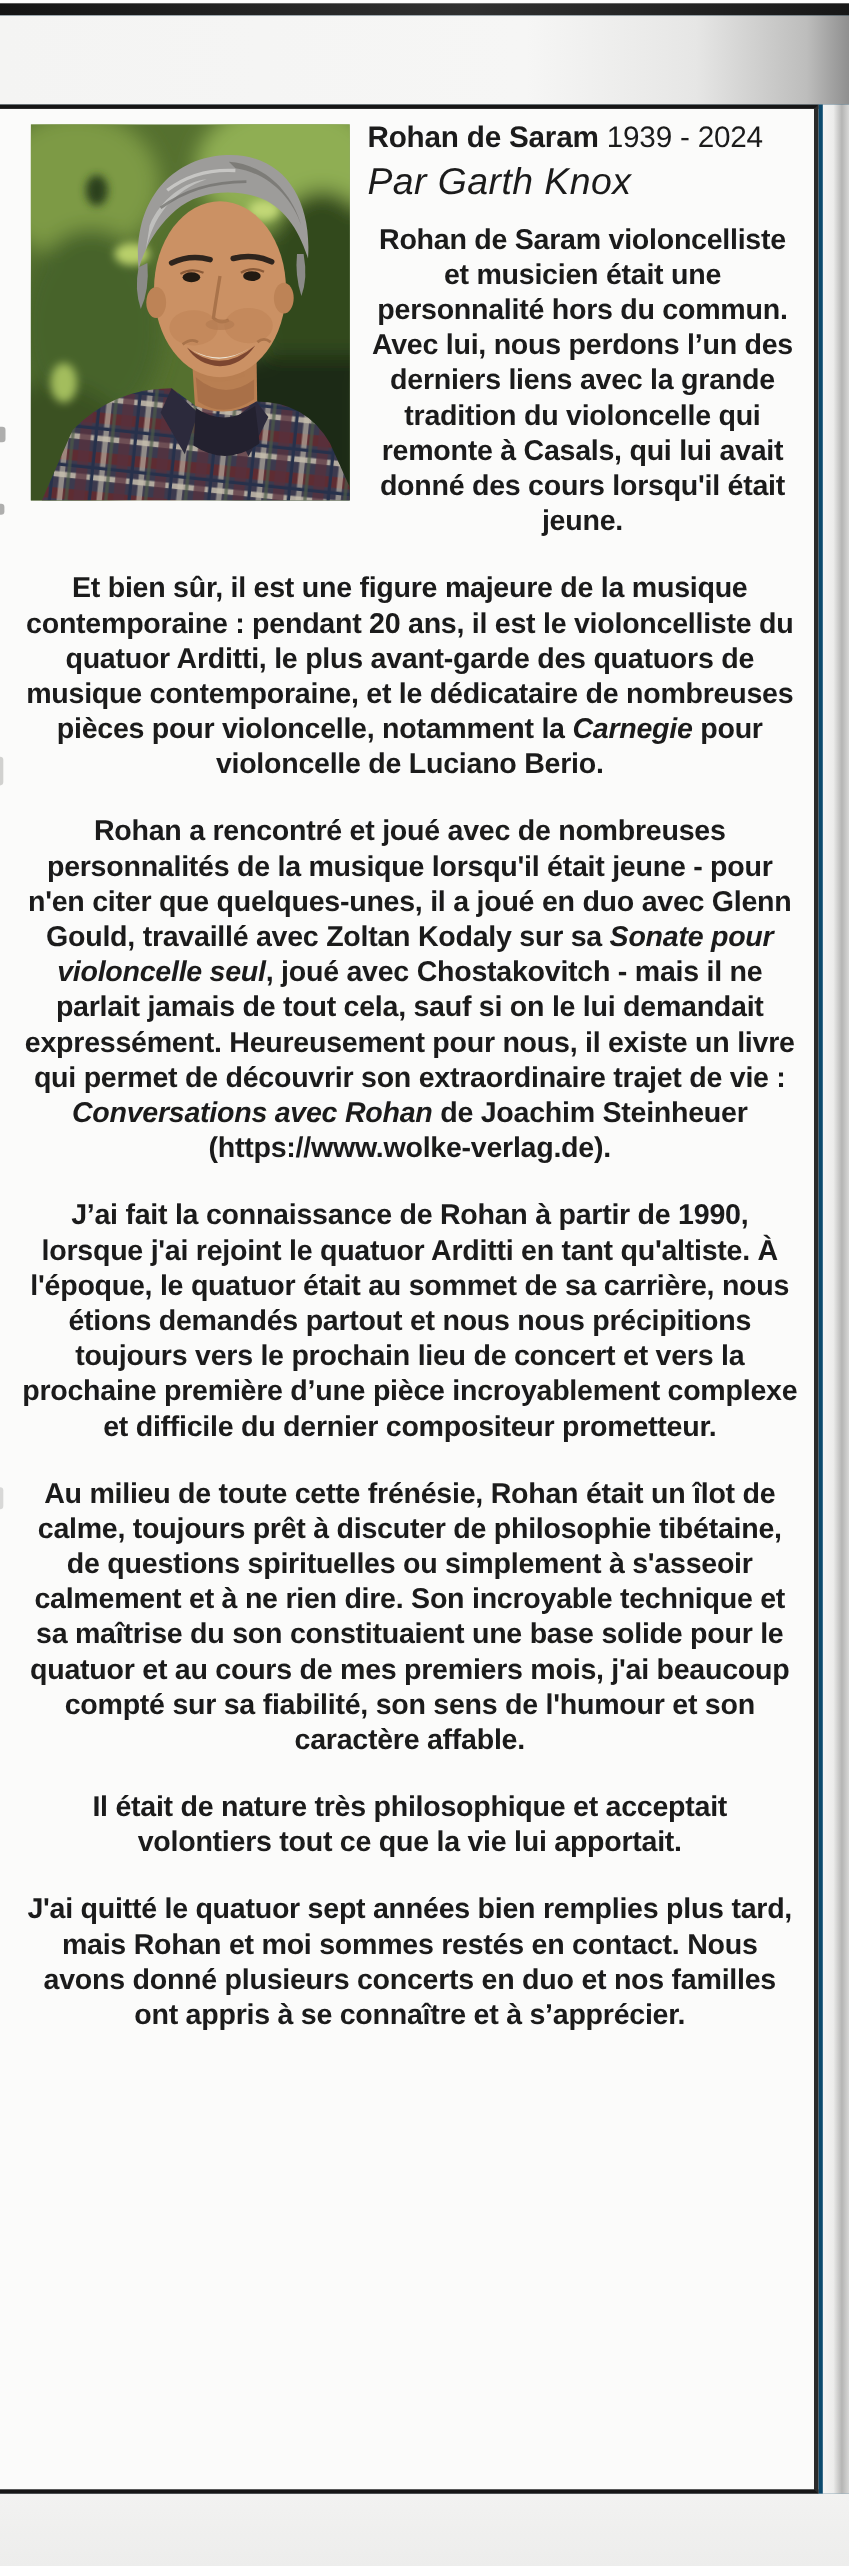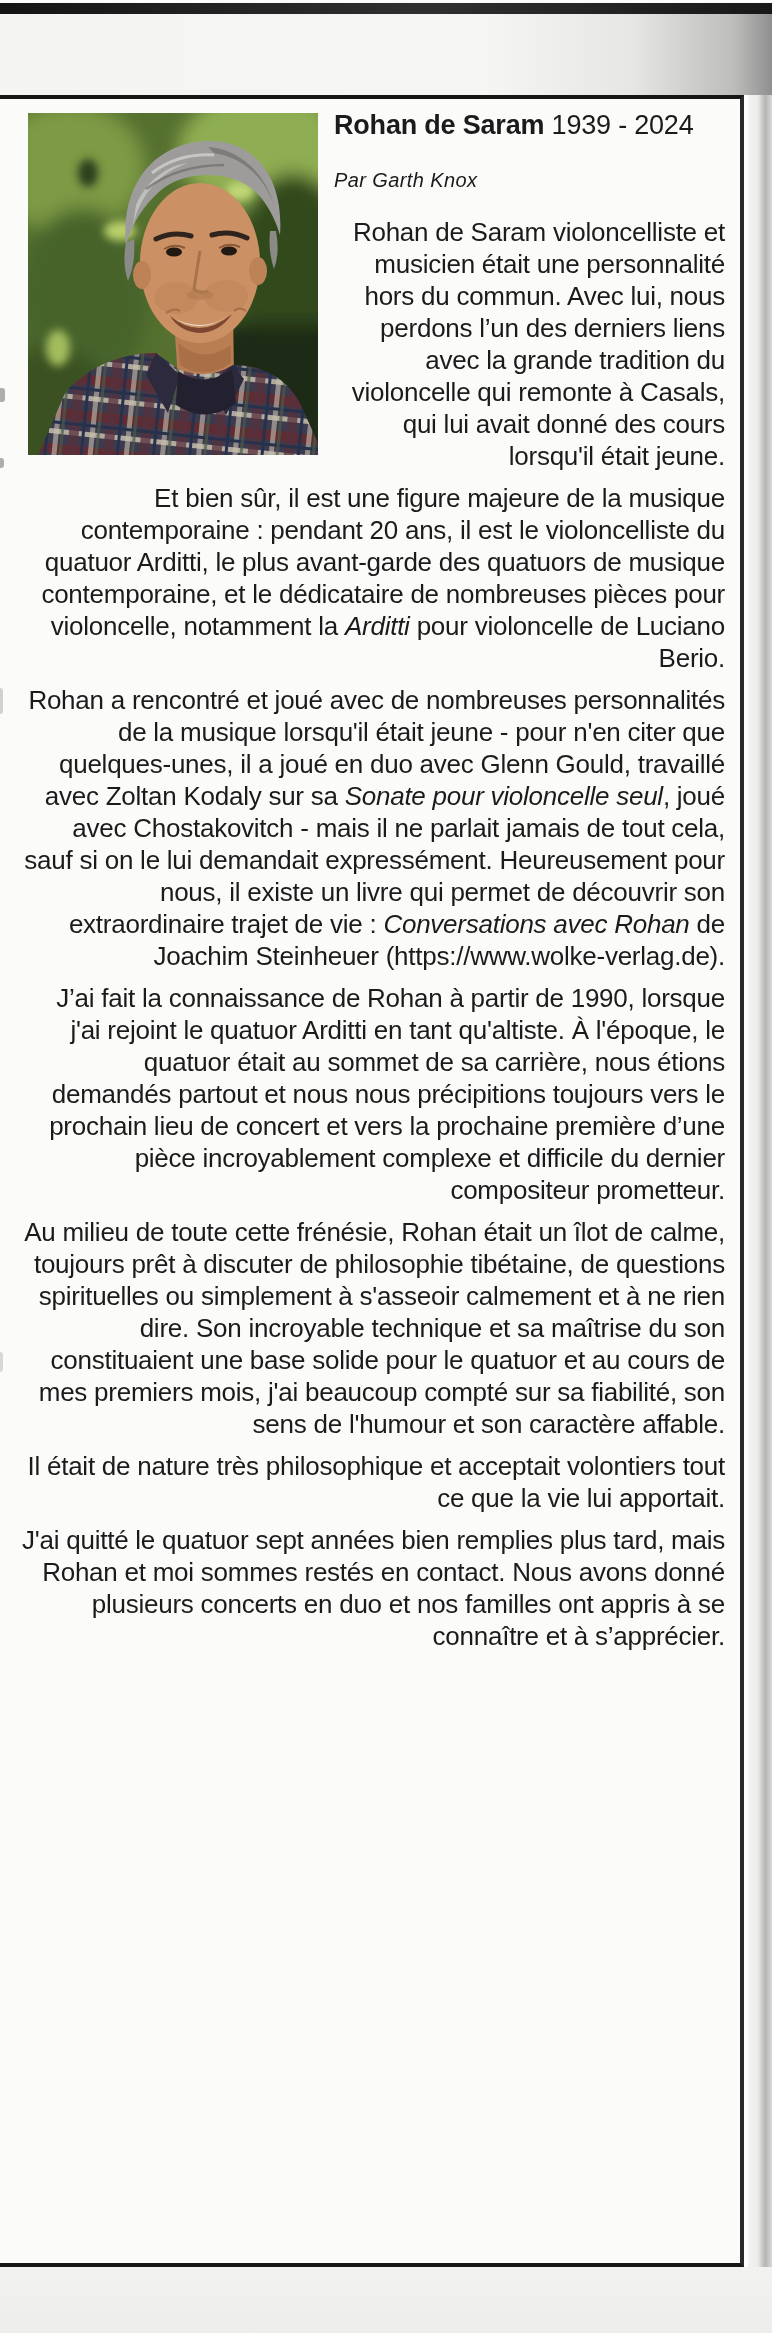--- a/index.html
+++ b/index.html
@@ -1,18 +1,18 @@
 <!DOCTYPE html>
 <html lang="fr"><head>
 <meta charset="utf-8">
 <style>
   html,body{margin:0;padding:0;background:#e8e8e7;}
   .page{
     position:relative; width:772px; height:2333px; overflow:hidden;
-    background:#ffffff;
+    background:#0c4a6e;
     font-family:"Liberation Sans","DejaVu Sans",sans-serif;
     color:#1b1b1b;
   }
   
   .top-white{position:absolute;top:0;left:0;width:772px;height:4px;background:#fdfdfd;}
   .top-band{
     position:absolute;top:3px;left:0;width:772px;height:11px;
     background:linear-gradient(90deg,#141414,#303030 55%,#181818);
     box-shadow:0 3px 4px rgba(40,40,40,.25);
   }
@@ -34,24 +34,25 @@
     position:absolute;left:0;top:95px;width:744px;height:2172px;box-sizing:border-box;
     border-top:4px solid #161616;border-right:4px solid #2a2a2a;border-bottom:4px solid #161616;
     background:#fbfbfa;overflow:hidden;
   }
   .content{padding:0 15px 0 20px;}
   .portrait{
     float:left;width:290px;height:342px;margin:4px 16px 12px 8px;display:block;
   }
   h1.title{margin:10px 0 0 0;font-size:27px;line-height:32px;font-weight:normal;letter-spacing:-0.2px;}
   h1.title .name{font-weight:bold;}
-  .byline{margin-top:24px;font-size:20px;line-height:30px;font-style:italic;letter-spacing:0.4px;}
+  .byline{margin-top:9px;font-size:34px;line-height:30px;font-style:italic;letter-spacing:0.4px;}
   .lead,.para{
-    margin:10px 0;font-size:26px;line-height:32px;letter-spacing:-0.25px;
-    text-align:right;
+    margin:29px 0;font-size:26px;line-height:32px;letter-spacing:-0.25px;
+    text-align:center;
+    font-weight:bold;
   }
   .lead{margin-top:21px;}
   .para em,.lead em{font-style:italic;}
   
   .speck{position:absolute;left:0;background:#6f6f6e;opacity:.55;border-radius:0 3px 3px 0;}
   .sp1{top:388px;width:5px;height:14px;}
   .sp2{top:458px;width:4px;height:10px;}
   .sp3{top:688px;width:3px;height:26px;opacity:.3;}
   .sp4{top:1352px;width:3px;height:20px;opacity:.25;}
 </style>
@@ -143,21 +144,21 @@
         <path d="M150,228 Q172,236 194,227" stroke="#b5785028" stroke-width="4" fill="none" opacity="0.5"></path>
       </svg>
 
       <h1 class="title"><span class="name">Rohan de Saram</span><span> </span><span class="dates">1939 - 2024</span></h1>
 
       <div class="byline">Par Garth Knox</div>
 
       <p class="lead"><span>Rohan de Saram violoncelliste et musicien était une personnalité hors du commun. Avec lui, nous perdons l’un des derniers liens avec la grande tradition du violoncelle qui remonte à Casals, qui lui avait donné des cours lorsqu'il était jeune.</span></p>
 
       <div>
-          <p class="para"><span>Et bien sûr, il est une figure majeure de la musique contemporaine : pendant 20 ans, il est le violoncelliste du quatuor Arditti, le plus avant-garde des quatuors de musique contemporaine, et le dédicataire de nombreuses pièces pour violoncelle, notamment la </span><em>Arditti</em><span> pour violoncelle de Luciano Berio.</span></p>
+          <p class="para"><span>Et bien sûr, il est une figure majeure de la musique contemporaine : pendant 20 ans, il est le violoncelliste du quatuor Arditti, le plus avant-garde des quatuors de musique contemporaine, et le dédicataire de nombreuses pièces pour violoncelle, notamment la </span><em>Carnegie</em><span> pour violoncelle de Luciano Berio.</span></p>
           <p class="para"><span>Rohan a rencontré et joué avec de nombreuses personnalités de la musique lorsqu'il était jeune - pour n'en citer que quelques-unes, il a joué en duo avec Glenn Gould, travaillé avec Zoltan Kodaly sur sa </span><em>Sonate pour violoncelle seul</em><span>, joué avec Chostakovitch - mais il ne parlait jamais de tout cela, sauf si on le lui demandait expressément. Heureusement pour nous, il existe un livre qui permet de découvrir son extraordinaire trajet de vie : </span><em>Conversations avec Rohan</em><span> de Joachim Steinheuer (https://www.wolke-verlag.de).</span></p>
           <p class="para"><span>J’ai fait la connaissance de Rohan à partir de 1990, lorsque j'ai rejoint le quatuor Arditti en tant qu'altiste. À l'époque, le quatuor était au sommet de sa carrière, nous étions demandés partout et nous nous précipitions toujours vers le prochain lieu de concert et vers la prochaine première d’une pièce incroyablement complexe et difficile du dernier compositeur prometteur.</span></p>
           <p class="para"><span>Au milieu de toute cette frénésie, Rohan était un îlot de calme, toujours prêt à discuter de philosophie tibétaine, de questions spirituelles ou simplement à s'asseoir calmement et à ne rien dire. Son incroyable technique et sa maîtrise du son constituaient une base solide pour le quatuor et au cours de mes premiers mois, j'ai beaucoup compté sur sa fiabilité, son sens de l'humour et son caractère affable.</span></p>
           <p class="para"><span>Il était de nature très philosophique et acceptait volontiers tout ce que la vie lui apportait.</span></p>
           <p class="para"><span>J'ai quitté le quatuor sept années bien remplies plus tard, mais Rohan et moi sommes restés en contact. Nous avons donné plusieurs concerts en duo et nos familles ont appris à se connaître et à s’apprécier.</span></p>
         </div>
 
     </div>
   </div>
 

